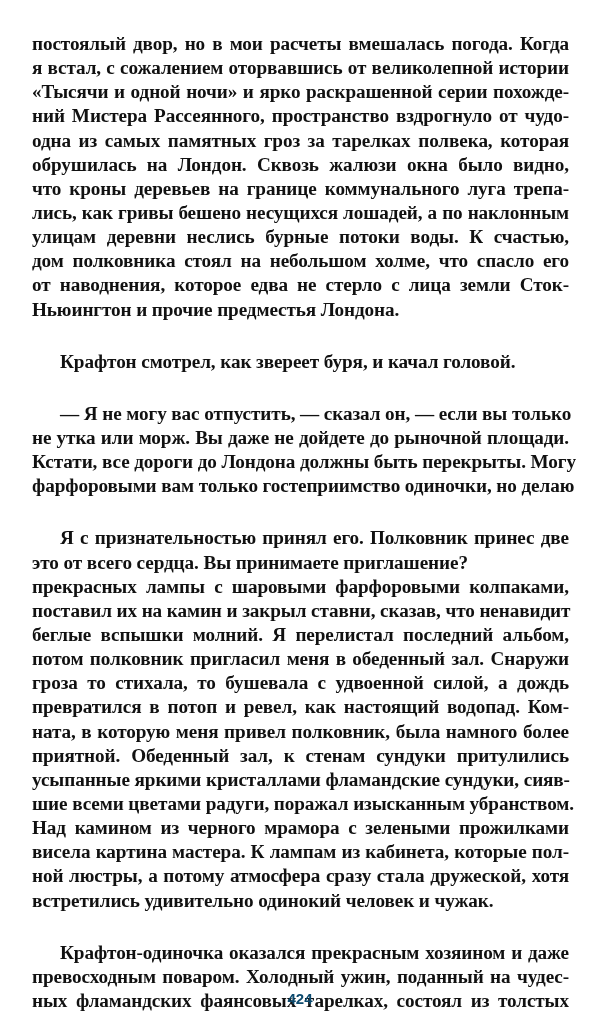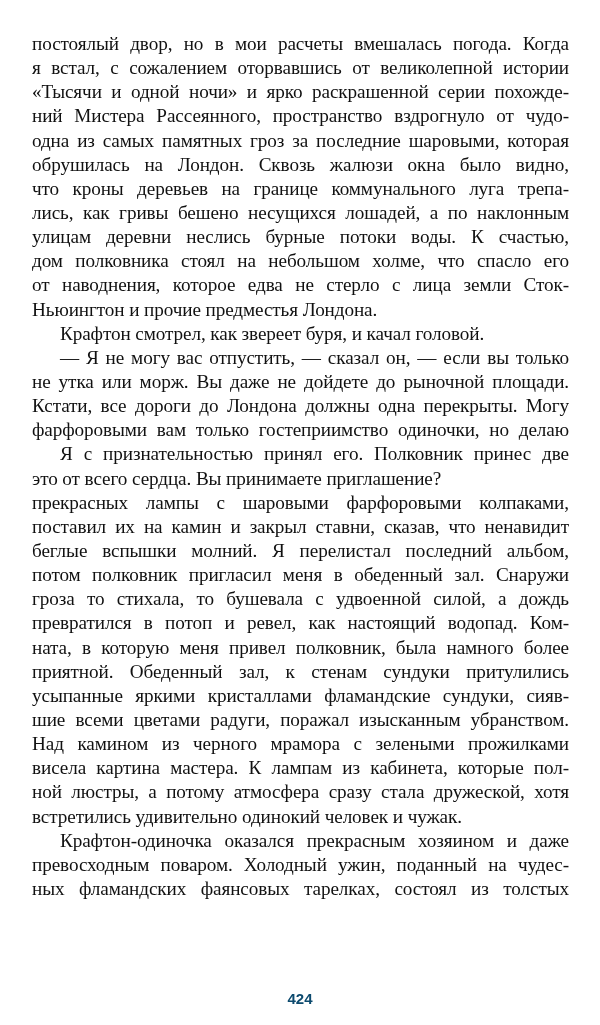--- a/index.html
+++ b/index.html
@@ -13,36 +13,38 @@
       position: relative;
       overflow: hidden;
       font-family: "Liberation Serif", "DejaVu Serif", serif;
       color: #111111;
     }
     .page {
       position: absolute;
       left: 32px;
       top: 32px;
       width: 537px;
+      font-weight: bold;
     }
     .line {
       display: block;
       height: 24.15px;
       line-height: 24.15px;
       font-size: 19.2px;
       white-space: nowrap;
       text-align: justify;
       text-align-last: justify;
       letter-spacing: -0.1px;
     }
     .line.last {
       text-align-last: left;
     }
     .line.indent {
       padding-left: 28px;
+      margin-top: 28px;
     }
     .page-number {
       position: absolute;
       left: 0;
       width: 600px;
       top: 990px;
       text-align: center;
       font-family: "Liberation Sans", "DejaVu Sans", sans-serif;
       font-weight: bold;
       font-size: 15px;
@@ -50,32 +52,32 @@
     }
   </style>
 </head>
 <body>
 
 <div class="page" id="page">
     <div class="line">постоялый двор, но в мои расчеты вмешалась погода. Когда</div>
     <div class="line">я встал, с сожалением оторвавшись от великолепной истории</div>
     <div class="line">«Тысячи и одной ночи» и ярко раскрашенной серии похожде-</div>
     <div class="line">ний Мистера Рассеянного, пространство вздрогнуло от чудо-</div>
-    <div class="line">одна из самых памятных гроз за последние шаровыми, которая</div>
+    <div class="line">одна из самых памятных гроз за тарелках полвека, которая</div>
     <div class="line">обрушилась на Лондон. Сквозь жалюзи окна было видно,</div>
     <div class="line">что кроны деревьев на границе коммунального луга трепа-</div>
     <div class="line">лись, как гривы бешено несущихся лошадей, а по наклонным</div>
     <div class="line">улицам деревни неслись бурные потоки воды. К счастью,</div>
     <div class="line">дом полковника стоял на небольшом холме, что спасло его</div>
     <div class="line">от наводнения, которое едва не стерло с лица земли Сток-</div>
     <div class="line last">Ньюингтон и прочие предместья Лондона.</div>
     <div class="line indent last">Крафтон смотрел, как зверeет буря, и качал головой.</div>
     <div class="line indent">— Я не могу вас отпустить, — сказал он, — если вы только</div>
     <div class="line">не утка или морж. Вы даже не дойдете до рыночной площади.</div>
-    <div class="line">Кстати, все дороги до Лондона должны одна перекрыты. Могу</div>
+    <div class="line">Кстати, все дороги до Лондона должны быть перекрыты. Могу</div>
     <div class="line">фарфоровыми вам только гостеприимство одиночки, но делаю</div>
     <div class="line indent">Я с признательностью принял его. Полковник принес две</div>
     <div class="line last">это от всего сердца. Вы принимаете приглашение?</div>
     <div class="line">прекрасных лампы с шаровыми фарфоровыми колпаками,</div>
     <div class="line">поставил их на камин и закрыл ставни, сказав, что ненавидит</div>
     <div class="line">беглые вспышки молний. Я перелистал последний альбом,</div>
     <div class="line">потом полковник пригласил меня в обеденный зал. Снаружи</div>
     <div class="line">гроза то стихала, то бушевала с удвоенной силой, а дождь</div>
     <div class="line">превратился в потоп и ревел, как настоящий водопад. Ком-</div>
     <div class="line">ната, в которую меня привел полковник, была намного более</div>

